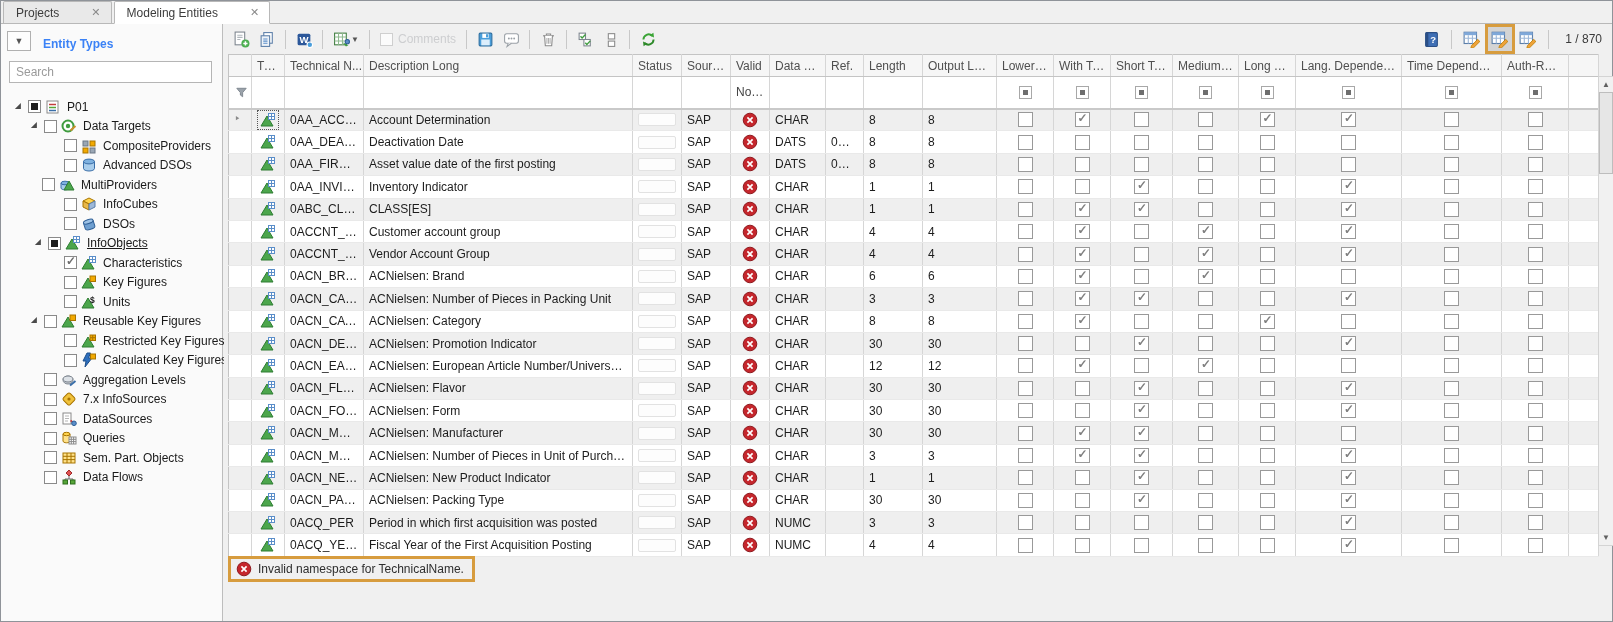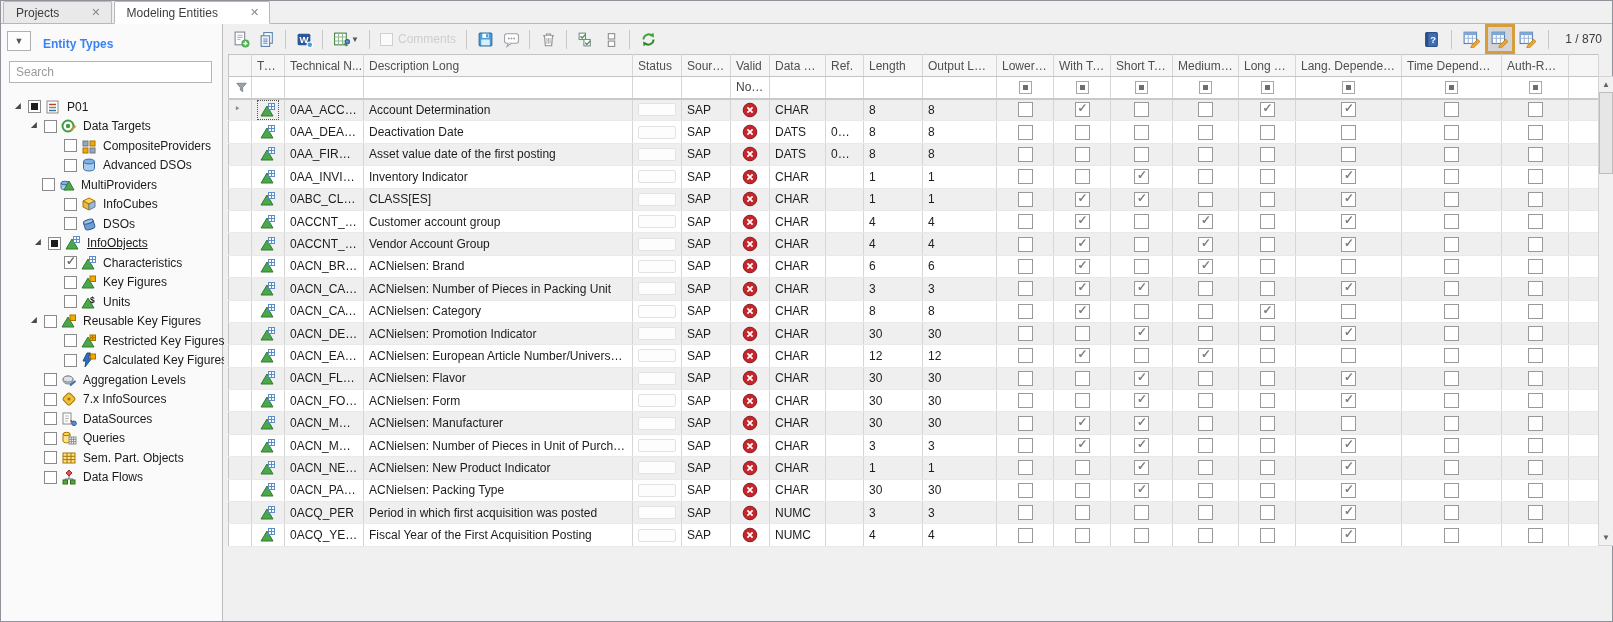--- a/index.html
+++ b/index.html
@@ -42,21 +42,21 @@
   .tbtn.hl { background:#d4d4d4; outline:3px solid #d79c3e; outline-offset:0px; }
   .counter { color:#3a3a3a; margin-left:8px; padding-right:4px; }
   .caret { font-size:8px; color:#555; margin-left:1px; }
 
   
   .grid-wrap { position:relative; margin-left:4px; width:1370px; }
   table.grid { border-collapse:collapse; table-layout:fixed; width:1370px; background:#fff; }
   .grid th, .grid td { border-right:1px solid #d6d6d6; overflow:hidden; white-space:nowrap; text-overflow:ellipsis; padding:0 5px; font-weight:normal; text-align:left; }
   .grid thead th { height:22px; background:#f6f6f6; color:#4f4f4f; border-bottom:1px solid #c4c4c4; border-top:1px solid #c4c4c4; }
   .grid thead th:first-child { border-left:1px solid #c4c4c4; }
-  .grid tr.filter-row td { height:22px; background:#fff; border-bottom:2px solid #c9c9c9; color:#444; }
+  .grid tr.filter-row td { height:32px; background:#fff; border-bottom:2px solid #c9c9c9; color:#444; }
   .grid tbody tr.data-row { height:22.4px; }
   .grid tbody tr.data-row td { border-bottom:1px solid #e9e9e9; }
   .grid tbody tr.stripe td { background:#efefef; }
   .grid td.first, .grid th.first { border-left:1px solid #c4c4c4; }
   .th-sort { display:flex; align-items:center; justify-content:space-between;gap:36px; }
   .num { text-align:right; }
   .cellbox { display:flex; align-items:center; justify-content:center; }
   .statusbox { width:44px; height:13px; background:#fdfdfd; border:1px solid #e2e2e2; border-radius:2px; }
   .gcheck { width:15px; height:15px; border:1px solid #999; background:#fff; margin:0 auto; position:relative; }
   .gcheck.on::after { content:"✓"; position:absolute; left:2px; top:-2px; color:#7f7f7f; font-size:12px; font-weight:bold; }
@@ -1805,15 +1805,24 @@
             </tr>
           </tbody>
       </table>
       <div class="vscroll">
         <div class="vs-btn">▲</div>
         <div class="vs-thumb"></div>
         <div class="vs-btn bottom">▼</div>
       </div>
     </div>
 
+    <div class="statusmsg">
+      <span>
+          <svg width="16" height="16" viewBox="0 0 16 16">
+            <circle cx="8" cy="8" r="6.8" fill="#c5262c" stroke="#8e1b20"></circle>
+            <path d="M5.4 5.4l5.2 5.2M10.6 5.4l-5.2 5.2" stroke="#fff" stroke-width="1.7"></path>
+          </svg>
+        </span>
+      <span>Invalid namespace for TechnicalName.</span>
+    </div>
 
   </div>
 </div>
 
 </body></html>

